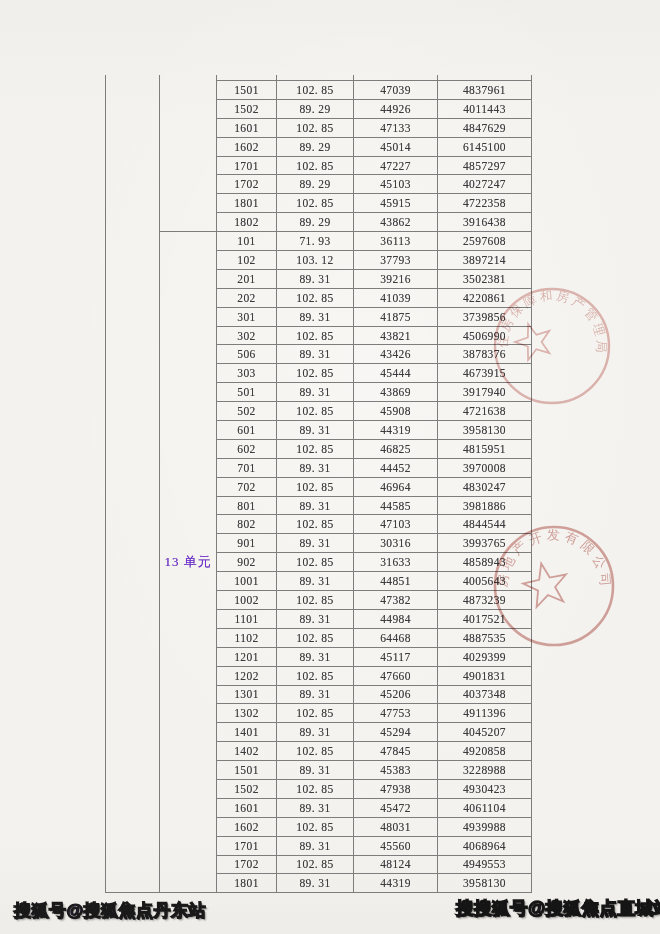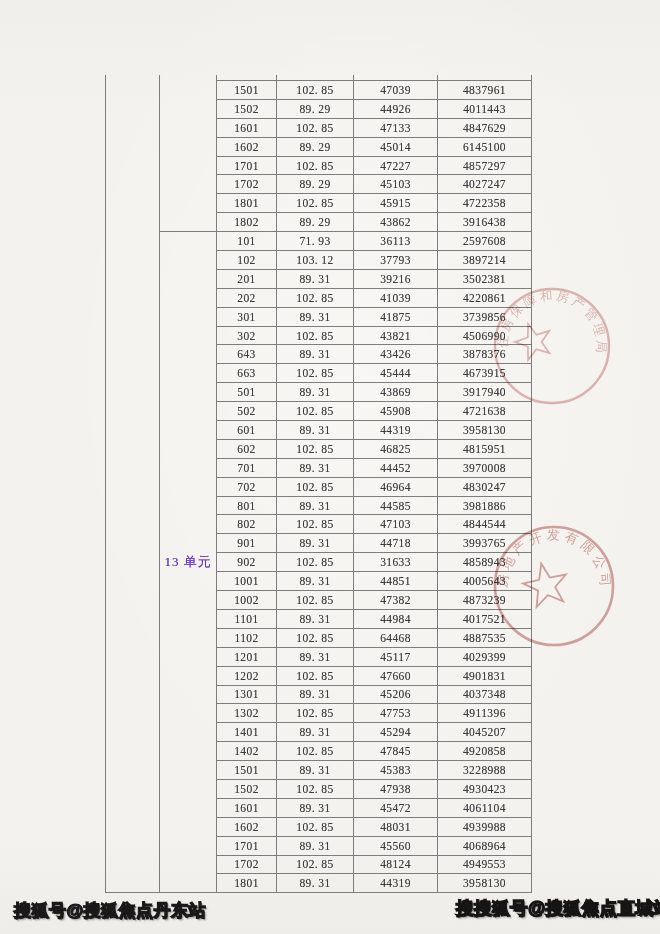--- a/index.html
+++ b/index.html
@@ -150,27 +150,27 @@
         <td>41875</td>
         <td>3739856</td>
       </tr>
       <tr>
         <td>302</td>
         <td>102. 85</td>
         <td>43821</td>
         <td>4506990</td>
       </tr>
       <tr>
-        <td>643</td>
+        <td>506</td>
         <td>89. 31</td>
         <td>43426</td>
         <td>3878376</td>
       </tr>
       <tr>
-        <td>663</td>
+        <td>303</td>
         <td>102. 85</td>
         <td>45444</td>
         <td>4673915</td>
       </tr>
       <tr>
         <td>501</td>
         <td>89. 31</td>
         <td>43869</td>
         <td>3917940</td>
       </tr>
@@ -212,21 +212,21 @@
       </tr>
       <tr>
         <td>802</td>
         <td>102. 85</td>
         <td>47103</td>
         <td>4844544</td>
       </tr>
       <tr>
         <td>901</td>
         <td>89. 31</td>
-        <td>44718</td>
+        <td>30316</td>
         <td>3993765</td>
       </tr>
       <tr>
         <td>902</td>
         <td>102. 85</td>
         <td>31633</td>
         <td>4858943</td>
       </tr>
       <tr>
         <td>1001</td>

